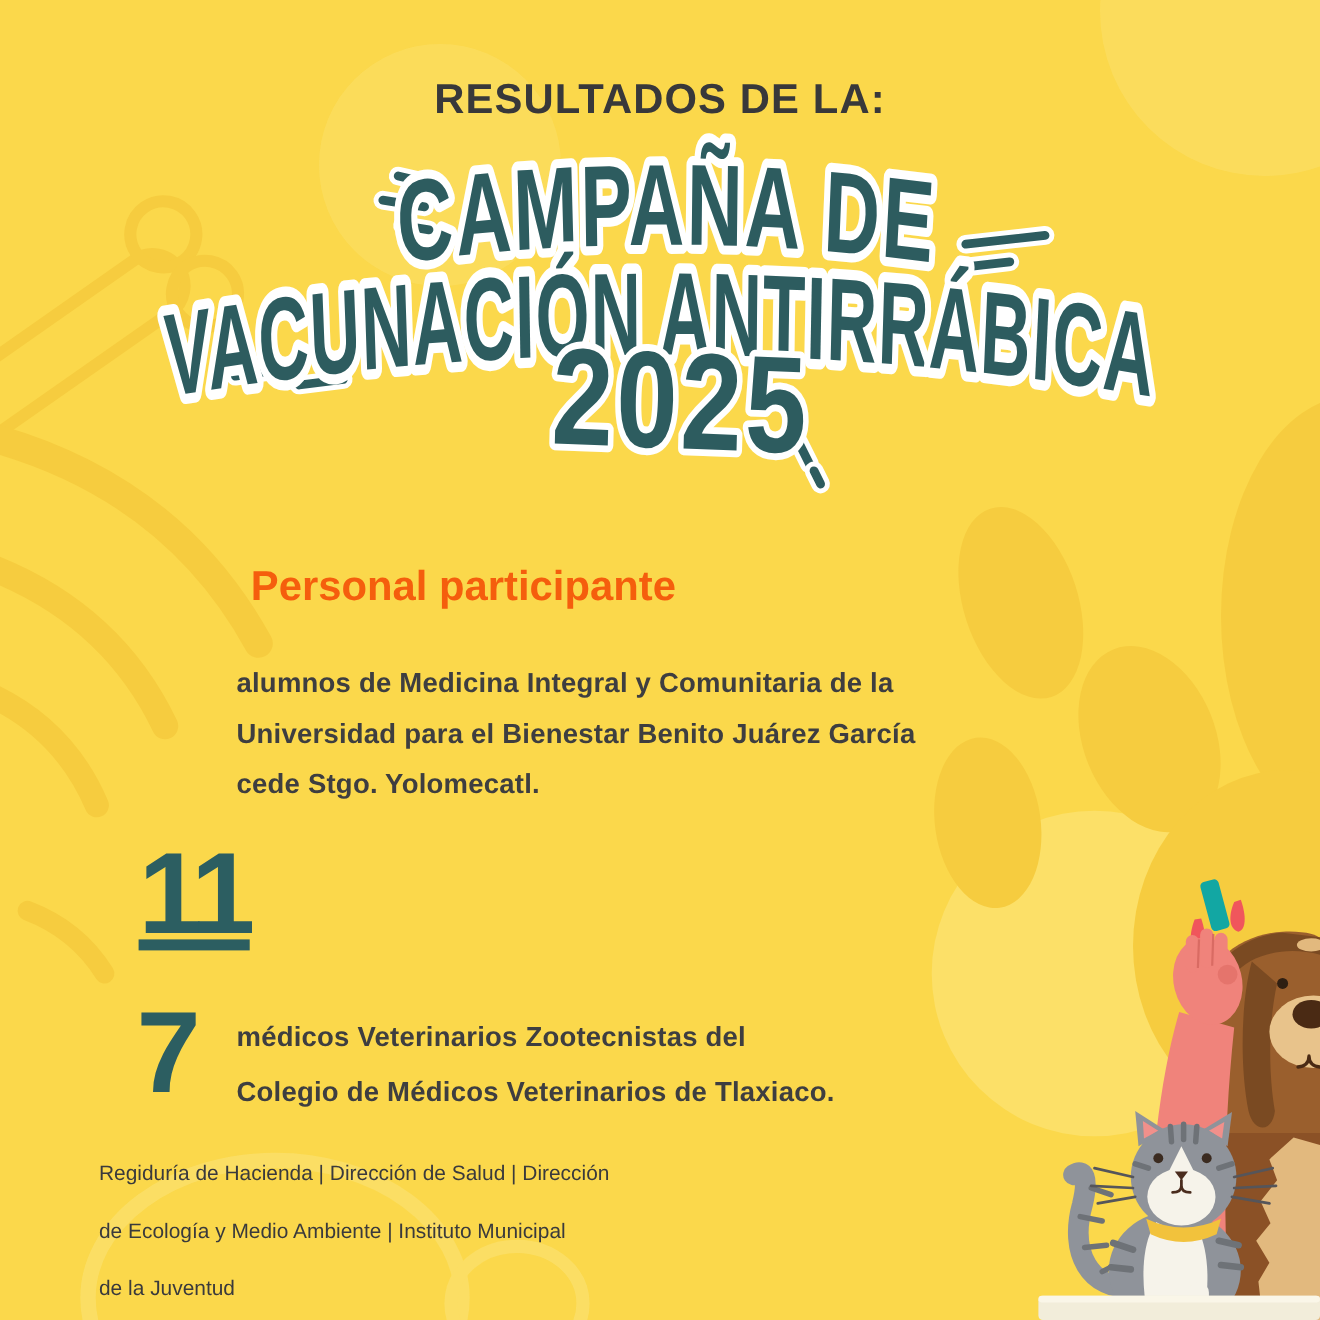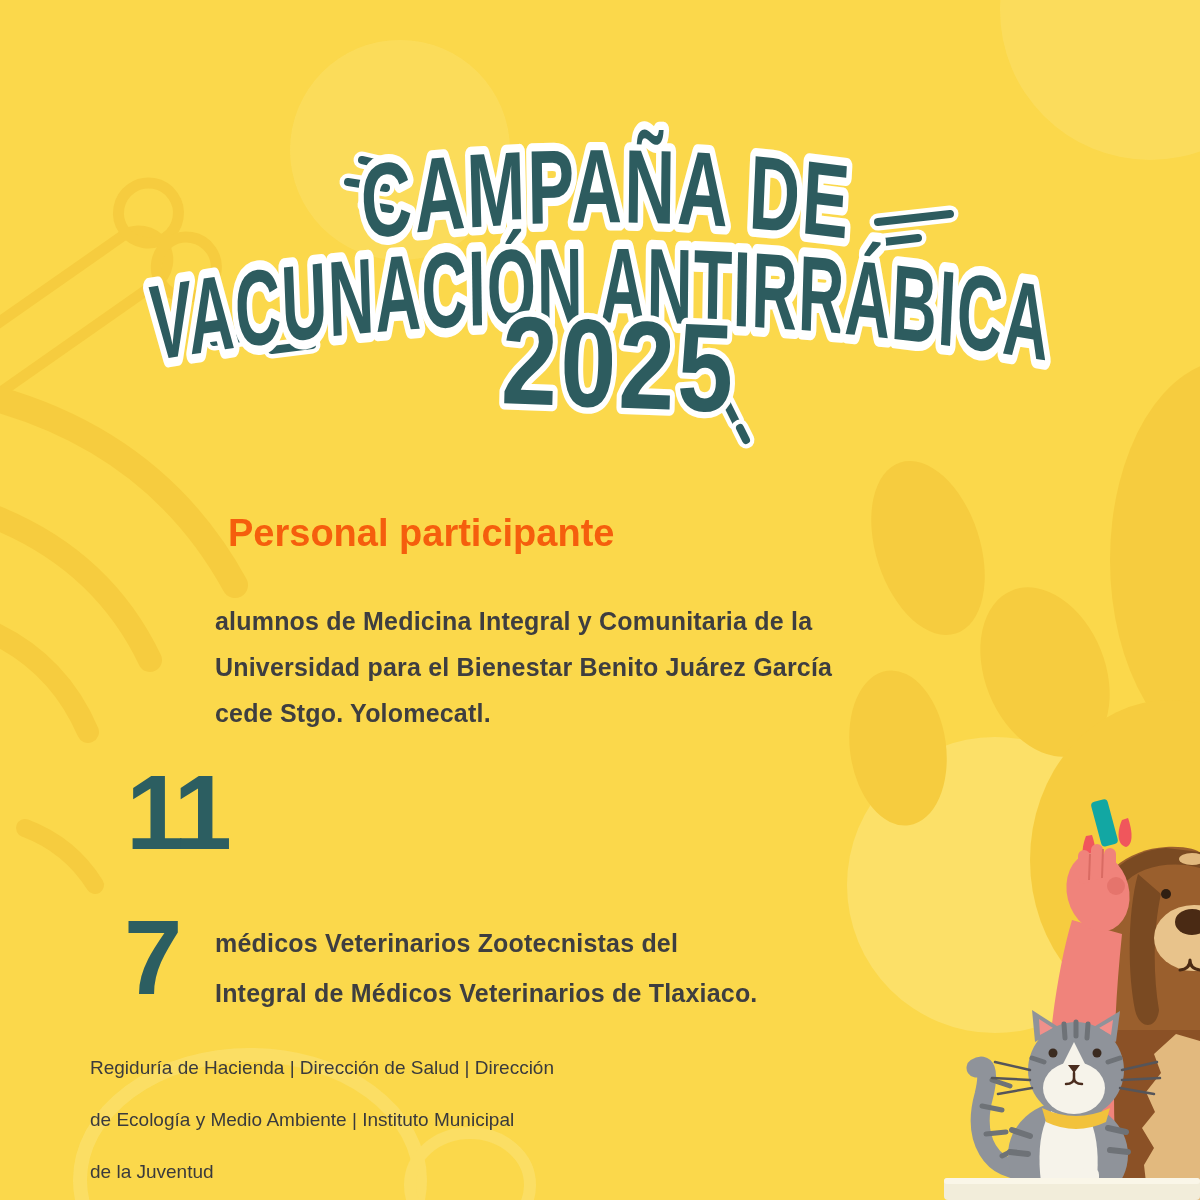--- a/index.html
+++ b/index.html
@@ -48,21 +48,21 @@
   .stat-text{
     position:absolute;z-index:2;
     width:830px;
     font-size:25px;font-weight:bold;line-height:46px;
     letter-spacing:0.2px;
     color:#3E3E40;
     white-space:pre-line;
   }
   #num-1{top:585px;left:80px;}
   #txt-1{top:598px;left:215px;}
-  #num-2{top:765px;left:126px;}
+  #num-2{top:765px;left:126px;text-decoration:underline;}
   #txt-2{top:762px;left:215px;}
   #num-3{top:910px;left:124px;}
   #txt-3{top:918px;left:215px;line-height:50px;}
   #footer-text{
     top:1042px;left:90px;width:820px;
     font-size:19px;font-weight:normal;line-height:52px;
     color:#3A3A3C;white-space:pre-line;
   }
   #illustration{position:absolute;left:940px;top:770px;z-index:3;}
 </style>
@@ -97,20 +97,21 @@
       <path d="M -25,625 Q 55,655 88,732" stroke-width="22"></path>
       <path d="M 25,828 Q 70,845 95,885" stroke-width="18"></path>
     </g>
 
     <g fill="none" stroke="#FBDF67" opacity="0.9">
       <ellipse cx="250" cy="1180" rx="170" ry="125" stroke-width="14"></ellipse>
       <ellipse cx="470" cy="1185" rx="60" ry="52" stroke-width="12"></ellipse>
     </g>
   </svg>
 
+  <div id="kicker" class="content">RESULTADOS DE LA:</div>
 
   <svg id="title-svg" width="1200" height="335" viewBox="0 0 1200 335">
     <defs>
       <path id="arc1" d="M 352,112 Q 605,88 860,112" fill="none"></path>
       <path id="arc2" d="M 110,212 Q 600,158 1090,212" fill="none"></path>
       <path id="arc3" d="M 488,274 L 748,282" fill="none"></path>
     </defs>
 
     <g>
       <line class="dash-under" x1="392" y1="47" x2="362" y2="40"></line>
@@ -152,21 +153,21 @@
   <div id="section-heading" class="content">Personal participante</div>
 
   <div class="stat-text" id="txt-1">alumnos de Medicina Integral y Comunitaria de la
 Universidad para el Bienestar Benito Juárez García
 cede Stgo. Yolomecatl.</div>
 
   <div class="stat-num" id="num-2">11</div>
 
   <div class="stat-num" id="num-3">7</div>
   <div class="stat-text" id="txt-3">médicos Veterinarios Zootecnistas del
-Integral de Médicos Veterinarios de Tlaxiaco.</div>
+Colegio de Médicos Veterinarios de Tlaxiaco.</div>
 
   <div id="footer-text" class="content">Regiduría de Hacienda | Dirección de Salud | Dirección
 de Ecología y Medio Ambiente | Instituto Municipal
 de la Juventud</div>
 
   <svg id="illustration" width="260" height="430" viewBox="0 0 260 430">
 
     <g>
       <path d="M 150,430 L 152,255 C 160,232 200,224 236,233 L 260,243 L 260,430 Z" fill="#8B5126"></path>
       <path d="M 208,430 L 204,395 L 214,378 L 202,358 L 215,342 L 206,322 L 221,303 L 214,284 L 236,264 L 260,271 L 260,430 Z" fill="#E2B97E"></path>

